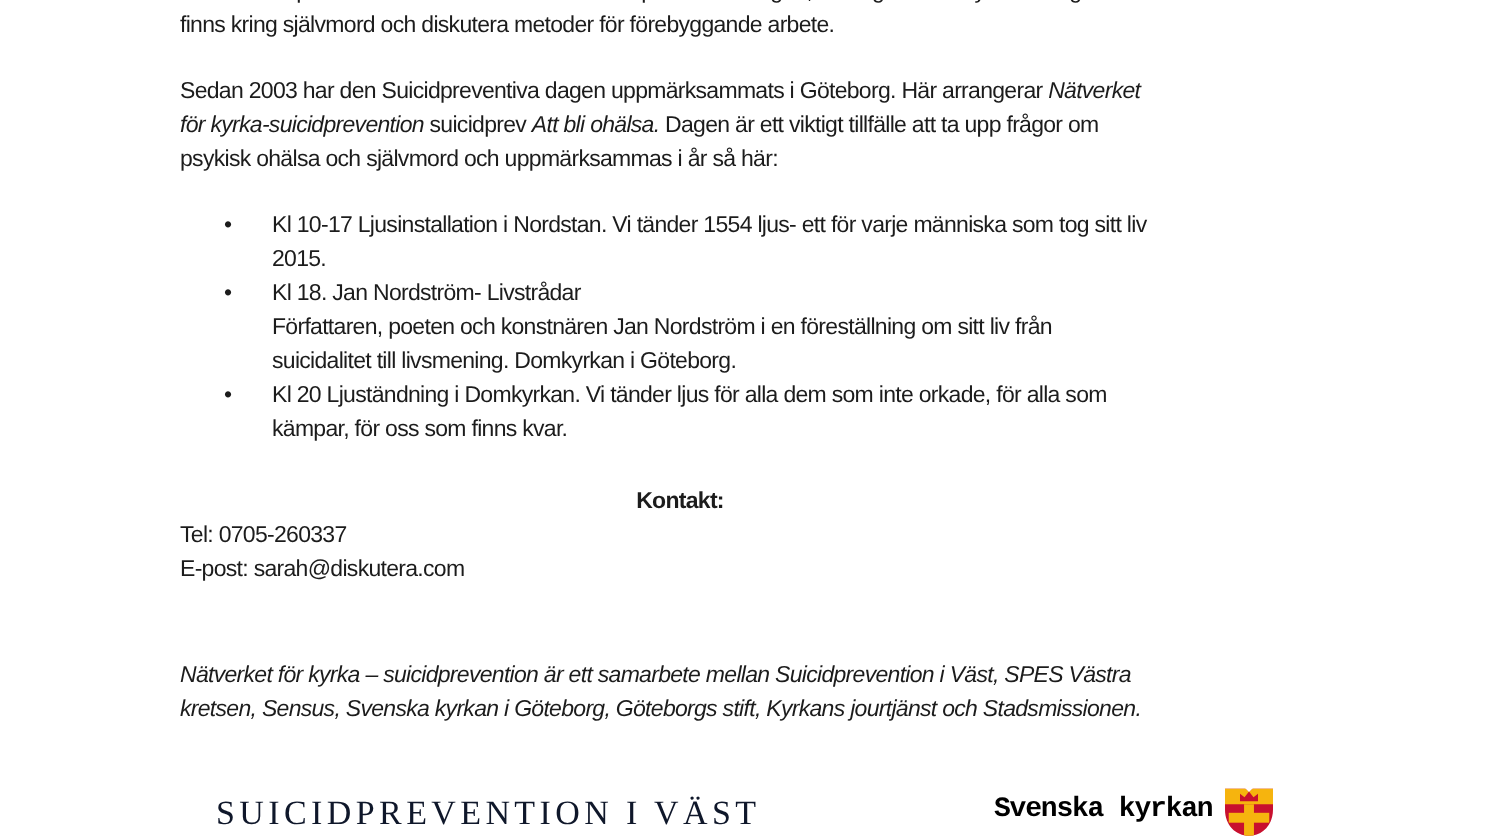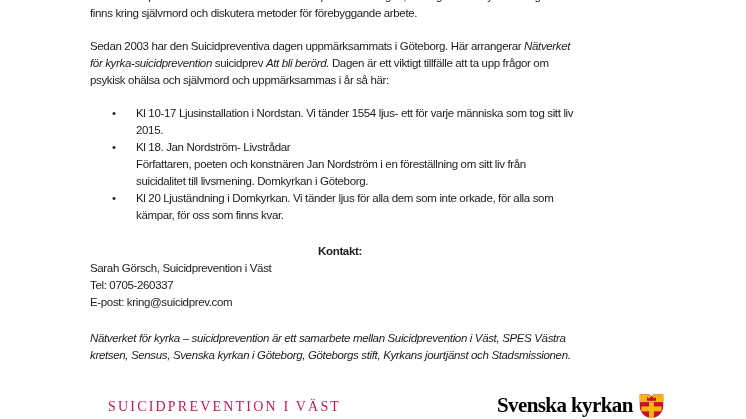--- a/index.html
+++ b/index.html
@@ -22,60 +22,59 @@
   .events li { position: relative; padding-left: 46px; white-space: pre-line; }
   .events .marker { position: absolute; left: 22px; top: -0.5px; letter-spacing: 0; }
   .contact { position: absolute; top: 243px; left: 90px; width: 500px; }
   .organizer { position: absolute; top: 330px; left: 90px; width: 650px; }
   .organizer .org-text { white-space: pre-line; }
   .bold { font-weight: bold; text-align: center; }
   .it { font-style: italic; }
   .siv-logo {
     position: absolute; left: 108px; top: 399px;
     font-family: "Liberation Serif", serif;
-    font-size: 14px; line-height: 15px;
-    letter-spacing: 2.2px; color: #be185d; white-space: nowrap;
+    font-size: 17px; line-height: 15px;
+    letter-spacing: 2.2px; color: #0f172a; white-space: nowrap;
   }
   .sk-logo { position: absolute; left: 497px; top: 392px; display: flex; align-items: center; gap: 5px; }
   .sk-word {
-    font-family: Liberation Serif, serif;
-    font-size: 21px; font-weight: 700; letter-spacing: -0.6px;
+    font-family: Liberation Mono, monospace;
+    font-size: 14px; font-weight: 700; letter-spacing: -0.6px;
     color: #000000; line-height: 27px; white-space: nowrap;
   }
   .sk-shield { display: block; }
 </style>
 </head>
 <body>
 
 <div class="doc">
 
   <div class="intro">
     <div class="clip-line">Den 10:e september är den internationella suicidpreventiva dagen, en dag då vi vill lyfta de frågor som</div>
     <div>finns kring självmord och diskutera metoder för förebyggande arbete.</div>
   </div>
 
   <div class="para"><span>Sedan 2003 har den Suicidpreventiva dagen uppmärksammats i Göteborg.  Här arrangerar </span><span class="it">Nätverket
-för kyrka-suicidprevention</span><span> suicidprev </span><span class="it">Att bli berörd.</span><span>  Dagen är ett viktigt tillfälle att ta upp frågor om
+för kyrka-suicidprevention</span><span> suicidprev </span><span class="it">Att bli ohälsa.</span><span>  Dagen är ett viktigt tillfälle att ta upp frågor om
 psykisk ohälsa och självmord och uppmärksammas i år så här:</span></div>
 
   <ul class="events">
     <li><span class="marker">•</span><span>Kl 10-17 Ljusinstallation i Nordstan. Vi tänder 1554 ljus- ett för varje människa som tog sitt liv
 2015.</span></li>
     <li><span class="marker">•</span><span>Kl 18. Jan Nordström- Livstrådar
 Författaren, poeten och konstnären Jan Nordström i en föreställning om sitt liv från
 suicidalitet till livsmening. Domkyrkan i Göteborg.</span></li>
     <li><span class="marker">•</span><span>Kl 20 Ljuständning i Domkyrkan. Vi tänder ljus för alla dem som inte orkade, för alla som
 kämpar, för oss som finns kvar.</span></li>
   </ul>
 
   <div class="contact">
     <div class="bold">Kontakt:</div>
-    <div>Sarah Görsch, Suicidprevention i Väst</div>
     <div>Tel: 0705-260337</div>
-    <div>E-post: kring@suicidprev.com</div>
+    <div>E-post: sarah@diskutera.com</div>
   </div>
 
   <div class="organizer">
     <div class="it org-text">Nätverket för kyrka – suicidprevention är ett samarbete mellan Suicidprevention i Väst, SPES Västra
 kretsen, Sensus, Svenska kyrkan i Göteborg, Göteborgs stift, Kyrkans jourtjänst och Stadsmissionen.</div>
   </div>
 
   <div class="siv-logo">SUICIDPREVENTION I VÄST</div>
 
   <div class="sk-logo">

